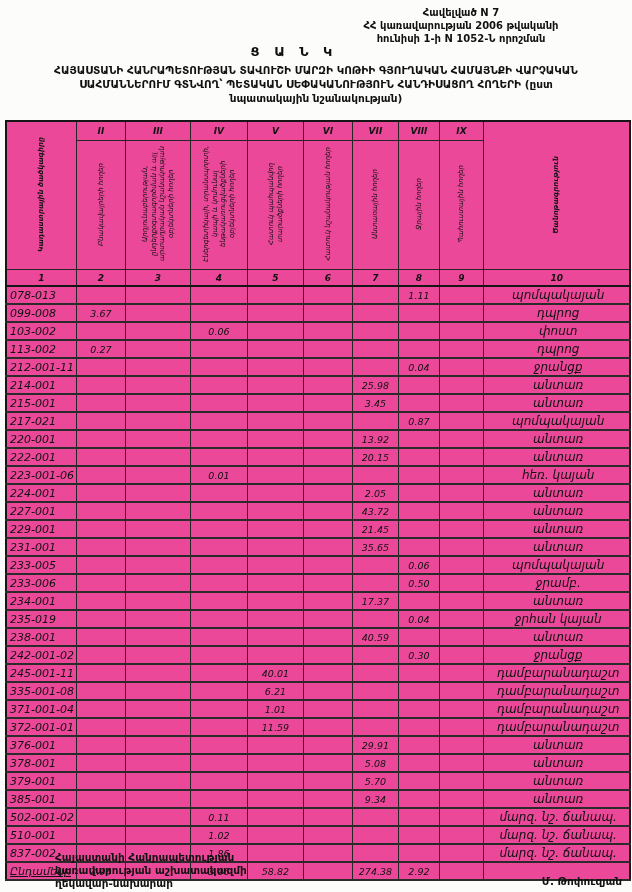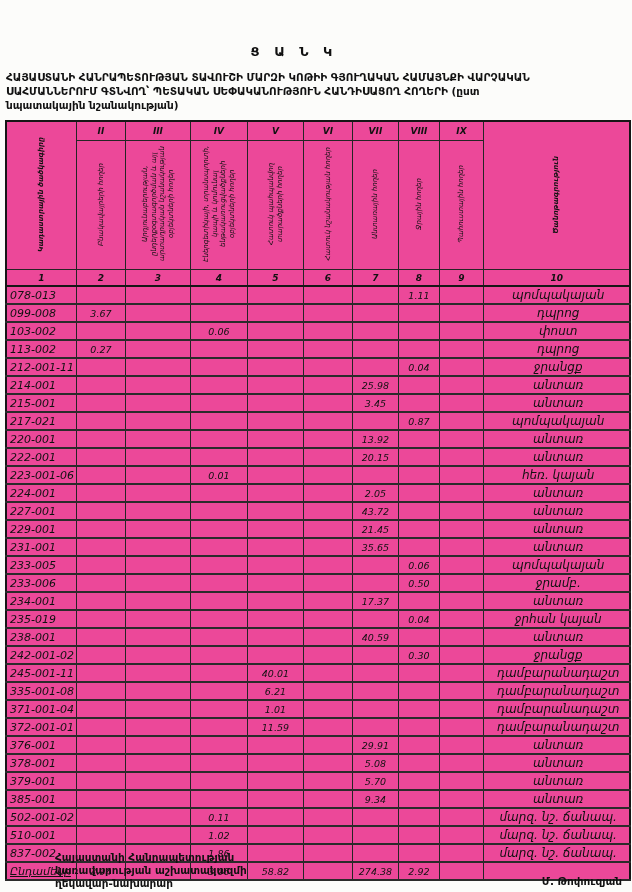--- a/index.html
+++ b/index.html
@@ -15,22 +15,22 @@
   }
   .annex{
     position:absolute;top:6px;right:6px;width:330px;
     text-align:center;font-weight:bold;font-size:10px;line-height:13px;
   }
   .doc-title{
     position:absolute;top:44px;left:0;width:588px;
     text-align:center;font-weight:bold;font-size:13px;letter-spacing:5px;
   }
   .doc-subtitle{
-    position:absolute;top:70px;left:6px;width:620px;
-    font-weight:bold;font-size:10.5px;line-height:14px;
+    position:absolute;top:63px;left:6px;width:620px;
+    text-align:center;font-weight:bold;font-size:10.5px;line-height:14px;
   }
   table.land{
     position:absolute;top:120px;left:5px;
     border-collapse:collapse;table-layout:fixed;
     background:#ec4899;
     font-style:italic;
   }
   table.land th,table.land td{
     border:1px solid #252525;
     padding:0 2px;
@@ -65,20 +65,25 @@
   .signature{
     position:absolute;top:875px;right:10px;
     font-weight:bold;font-size:10.5px;
   }
 </style>
 </head>
 <body>
 
 <div class="page">
 
+  <div class="annex">
+    <div>Հավելված N 7</div>
+    <div>ՀՀ կառավարության 2006 թվականի</div>
+    <div>հունիսի 1-ի N 1052-Ն որոշման</div>
+  </div>
 
   <div class="doc-title">Ց Ա Ն Կ</div>
 
   <div class="doc-subtitle">
     <div>ՀԱՅԱՍՏԱՆԻ ՀԱՆՐԱՊԵՏՈՒԹՅԱՆ ՏԱՎՈՒՇԻ ՄԱՐԶԻ ԿՈԹԻԻ ԳՅՈՒՂԱԿԱՆ ՀԱՄԱՅՆՔԻ ՎԱՐՉԱԿԱՆ</div>
     <div>ՍԱՀՄԱՆՆԵՐՈՒՄ ԳՏՆՎՈՂ՝ ՊԵՏԱԿԱՆ ՍԵՓԱԿԱՆՈՒԹՅՈՒՆ ՀԱՆԴԻՍԱՑՈՂ ՀՈՂԵՐԻ (ըստ</div>
     <div>նպատակային նշանակության)</div>
   </div>
 
   <table class="land">

